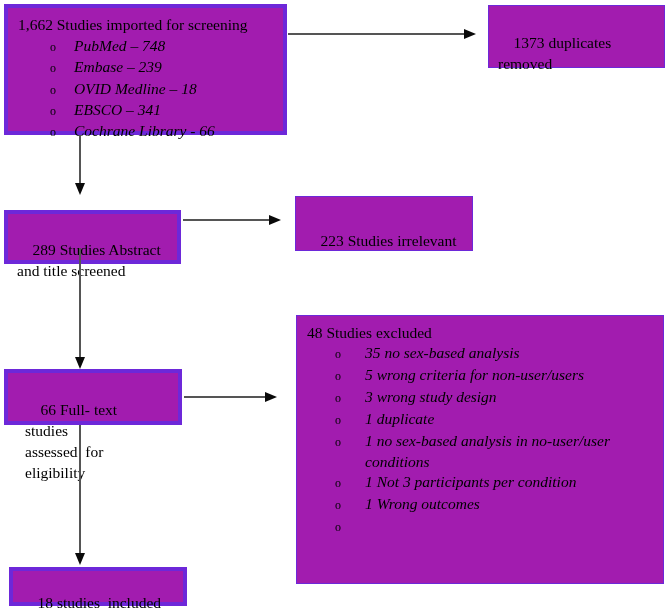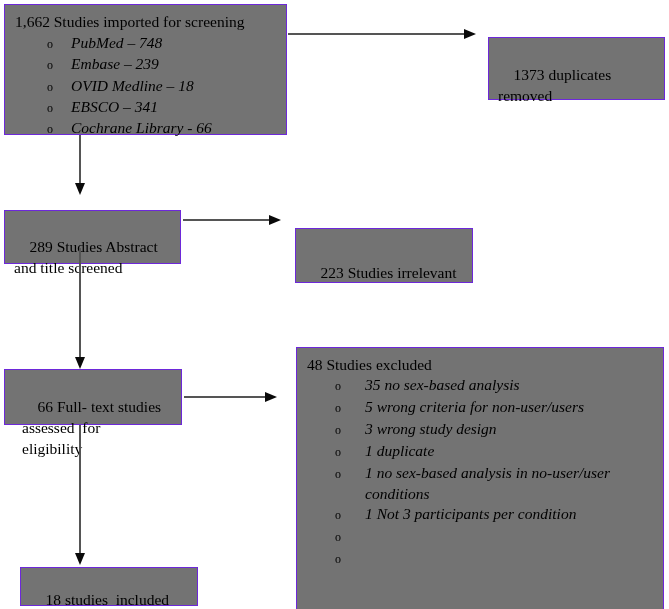--- a/index.html
+++ b/index.html
@@ -8,33 +8,33 @@
     width: 669px;
     height: 609px;
     background: #ffffff;
     font-family: "Liberation Serif", serif;
     color: #000000;
     overflow: hidden;
   }
   .box {
     position: absolute;
     box-sizing: border-box;
-    background: #737373;
-    border: 1px solid #6d28d9;
+    background: #a21caf;
+    border: 4px solid #6d28d9;
     font-size: 15.5px;
     line-height: 21px;
     white-space: pre-wrap;
   }
-  .box.thin { border-width: 1.5px; margin-top: 32px; }
+  .box.thin { border-width: 1.5px; }
 
   
   #box-imported   { left: 4px;   top: 4px;   width: 283px; height: 131px; padding: 6px 0 0 10px; white-space: normal; }
   #box-abstract   { left: 4px;   top: 194px; width: 177px; height: 54px;  padding: 4px 9px; margin-top: 16px; }
   #box-fulltext   { left: 4px;   top: 369px; width: 178px; height: 56px;  padding: 5px 17px; }
-  #box-included   { left: 20px;   top: 567px; width: 178px; height: 39px;  padding: 0 9px; }
+  #box-included   { left: 9px;   top: 567px; width: 178px; height: 39px;  padding: 0 9px; }
 
   
   #box-duplicates { left: 488px; top: 5px;   width: 177px; height: 63px;  padding: 5px 9px; }
   #box-irrelevant { left: 295px; top: 196px; width: 178px; height: 55px;  padding: 12px 9px; }
   #box-excluded   { left: 296px; top: 315px; width: 368px; height: 269px; padding: 6px 10px 0 10px; white-space: normal; }
 
   .box-title { line-height: 21px; }
   #box-imported .box-title { margin-bottom: 1px; }
 
   .li {
@@ -153,20 +153,21 @@
     <div class="li">
       <span class="bullet">o</span>
       <span class="txt">1 no sex-based analysis in no-user/user conditions</span>
     </div>
     <div class="li">
       <span class="bullet">o</span>
       <span class="txt">1 Not 3 participants per condition</span>
     </div>
     <div class="li">
       <span class="bullet">o</span>
+      <span class="txt">1 Wrong outcomes</span>
     </div>
     <div class="li">
       <span class="bullet">o</span>
     </div>
   </div>
 
   <div class="box" id="box-included">
     <span>18 studies  included</span>
   </div>
 

